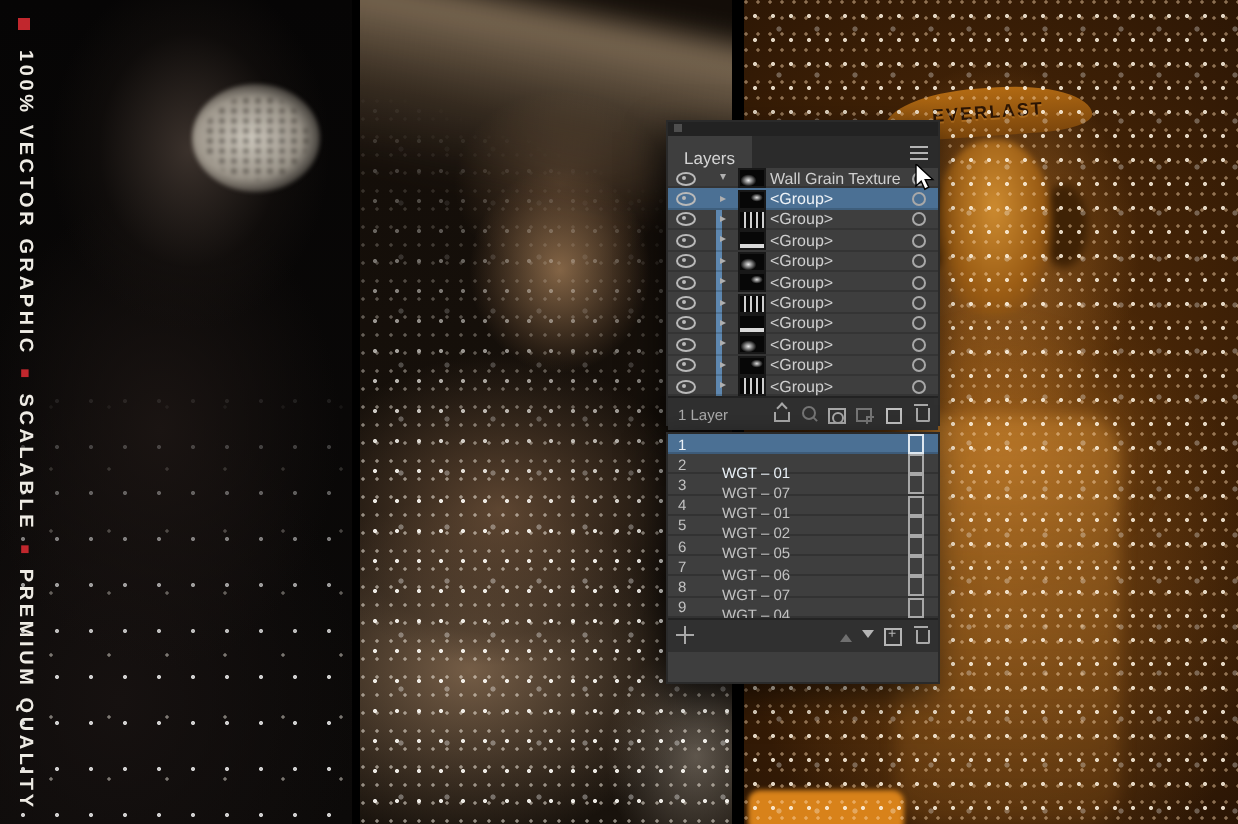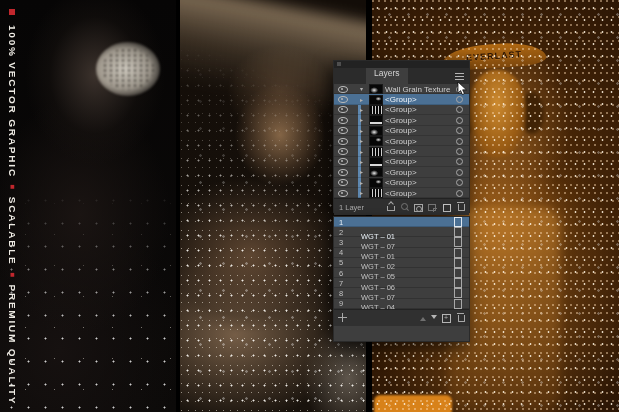--- a/index.html
+++ b/index.html
@@ -96,21 +96,21 @@
   
   .panel{position:absolute;left:333px;width:137px;background:#3e3e3e;z-index:5;
          box-shadow:-3px 6px 16px rgba(0,0,0,.6);border:1px solid #2a2a2a;box-sizing:border-box;}
   #layers-panel{top:60px;height:153px;}
   #artboards-panel{top:216px;height:126px;}
 
   .panel-topbar{height:7px;background:#222;position:relative;}
   .panel-topbar .mini{position:absolute;left:3px;top:1px;width:4px;height:4px;background:#4e4e4e;}
 
   .tabbar{height:16px;background:#2b2b2b;display:flex;align-items:stretch;position:relative;}
-  .tab{background:#3e3e3e;color:#d4d4d4;font-size:8.5px;display:flex;align-items:flex-start;padding:0 8px;margin-left:32px;}
+  .tab{background:#3e3e3e;color:#d4d4d4;font-size:8.5px;display:flex;align-items:flex-end;padding:0 8px;}
   .ic-menu{position:absolute;right:5px;top:8px;width:9px;height:1px;background:#b4b4b4;
            box-shadow:0 -3px 0 #b4b4b4,0 3px 0 #b4b4b4;}
 
   .rows{position:relative;height:114px;overflow:hidden;}
   .lrow{display:flex;align-items:center;height:10.4px;padding-left:4px;gap:3px;
         box-shadow:inset 0 -1px 0 rgba(0,0,0,.16);position:relative;}
   .lrow.sel{background:#4b7094;}
   .ic-eye{flex:none;width:8px;height:5px;border:1px solid #b9b9b9;border-radius:50%;position:relative;margin-right:6px;}
   .ic-eye::after{content:"";position:absolute;left:2px;top:1px;width:2px;height:2px;border-radius:50%;background:#b9b9b9;}
   .arrow{flex:none;width:7px;color:#b0b0b0;font-size:6px;line-height:1;}

